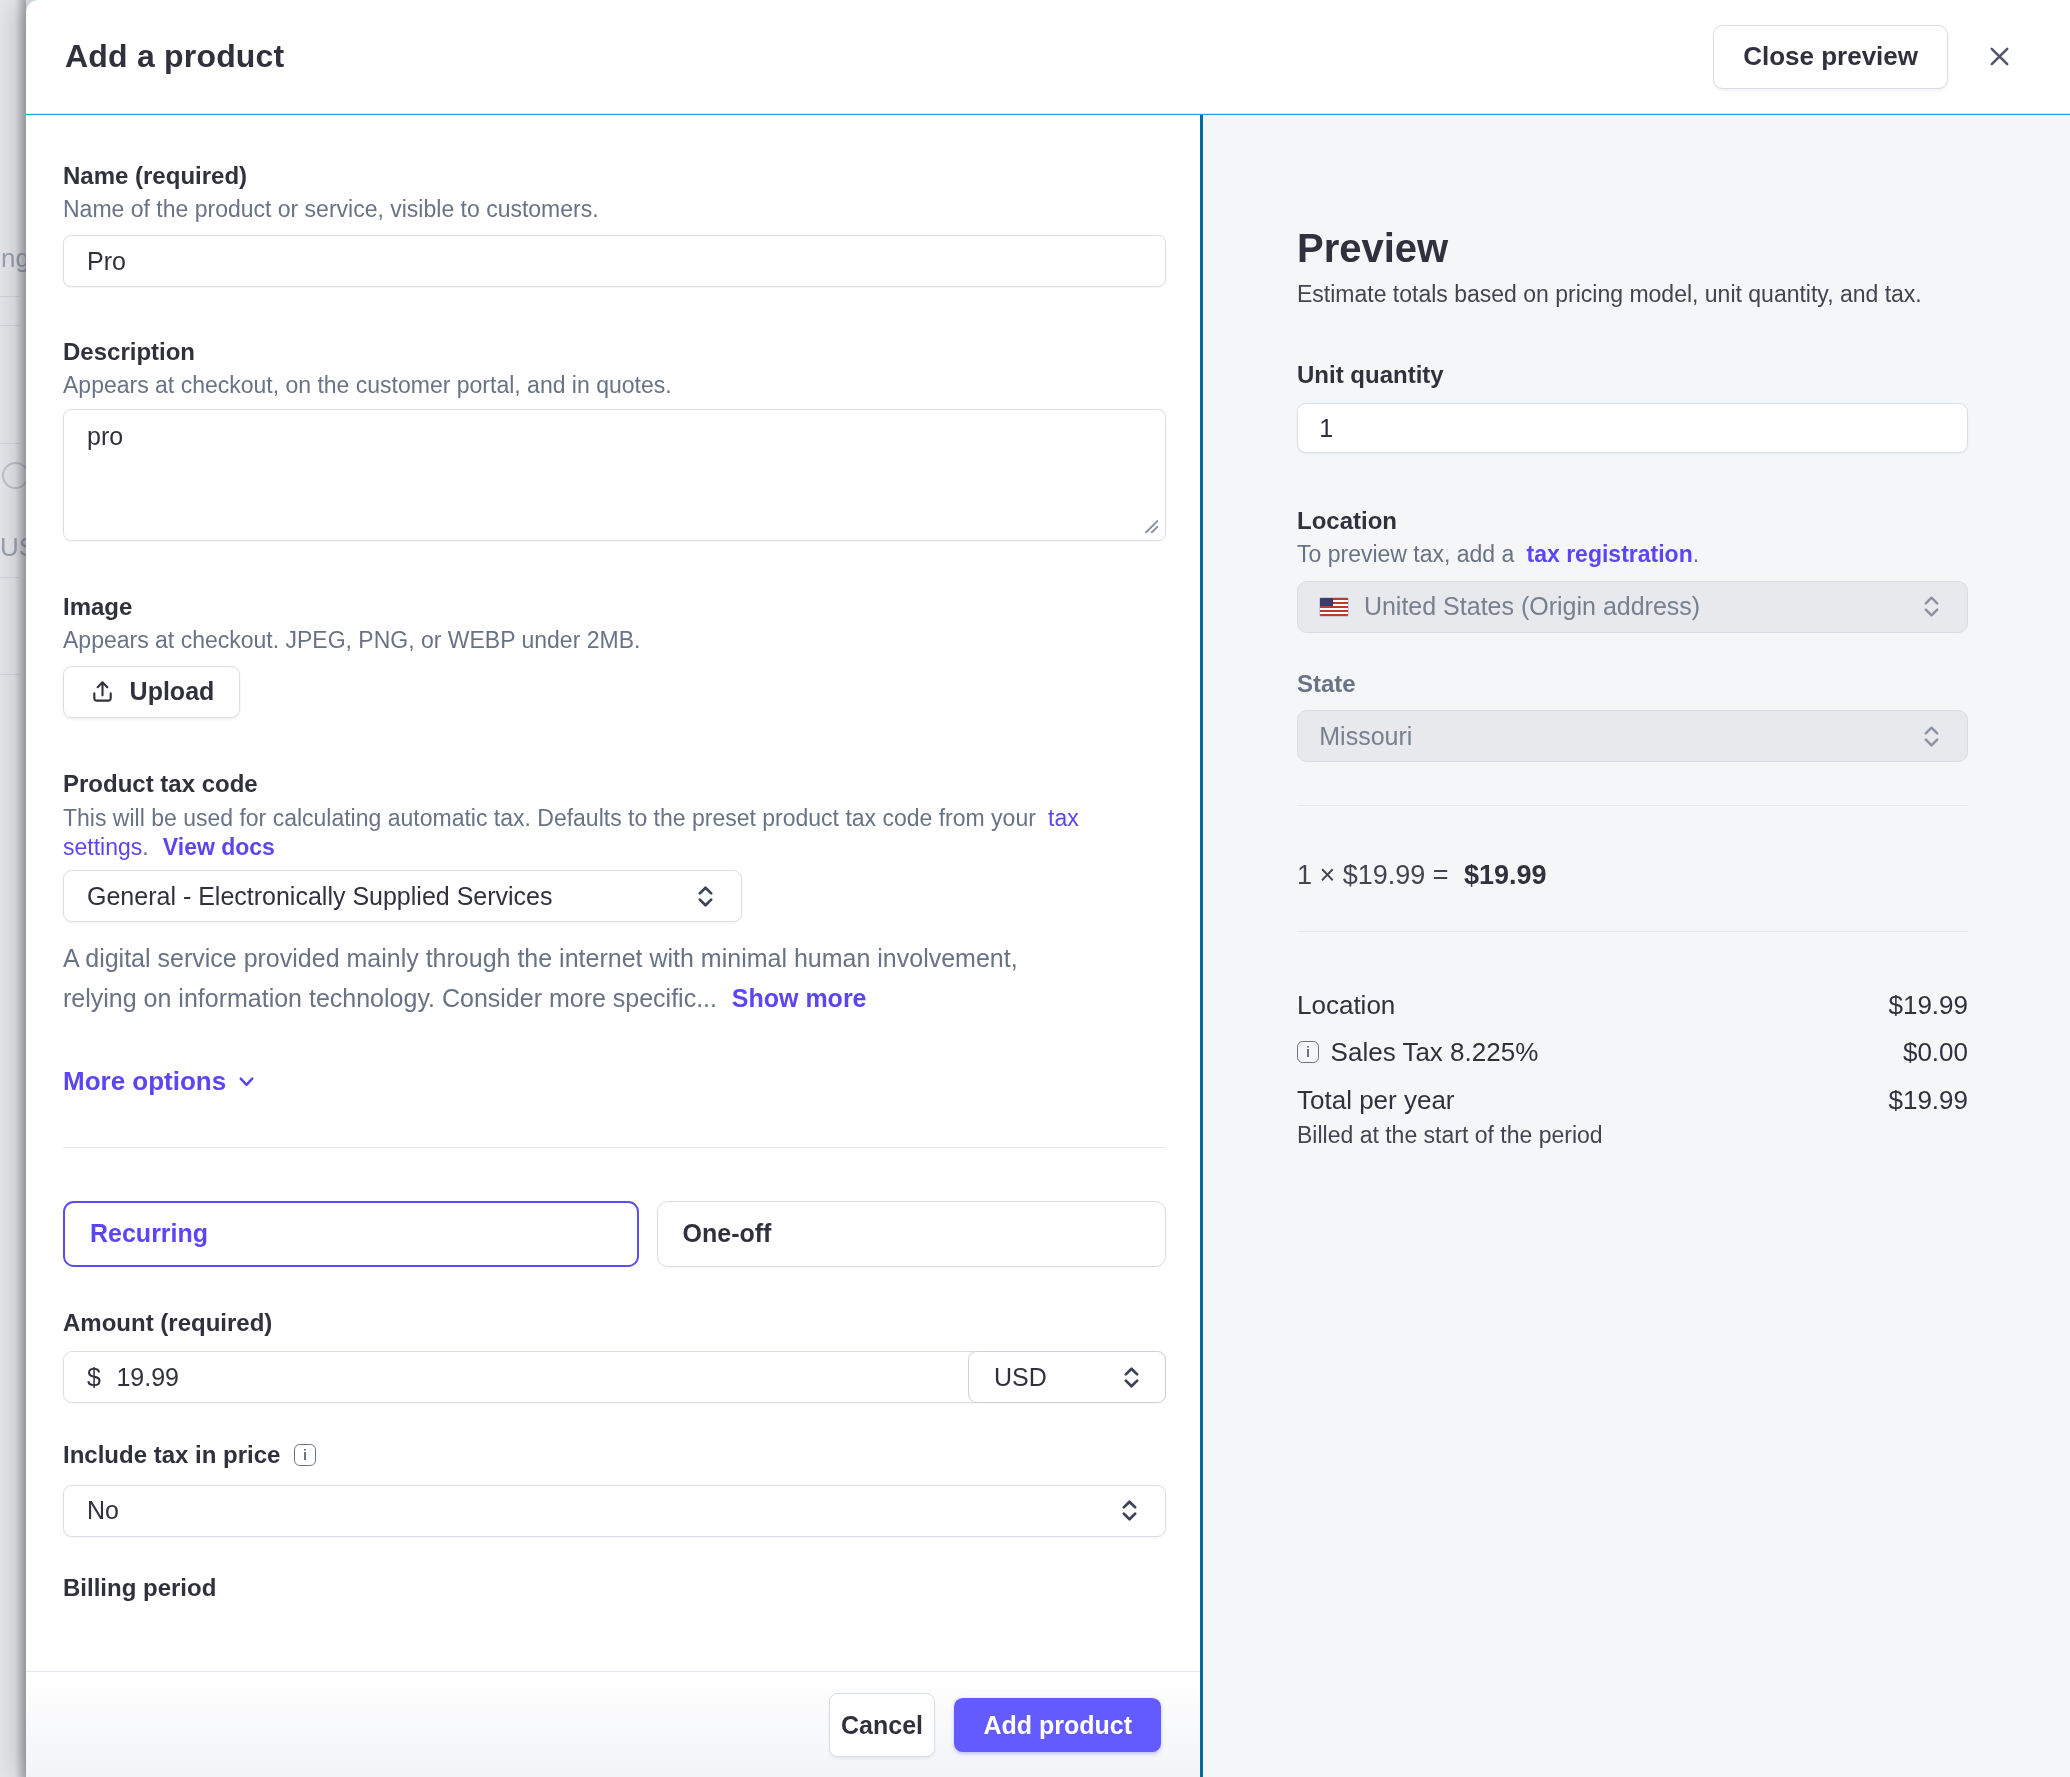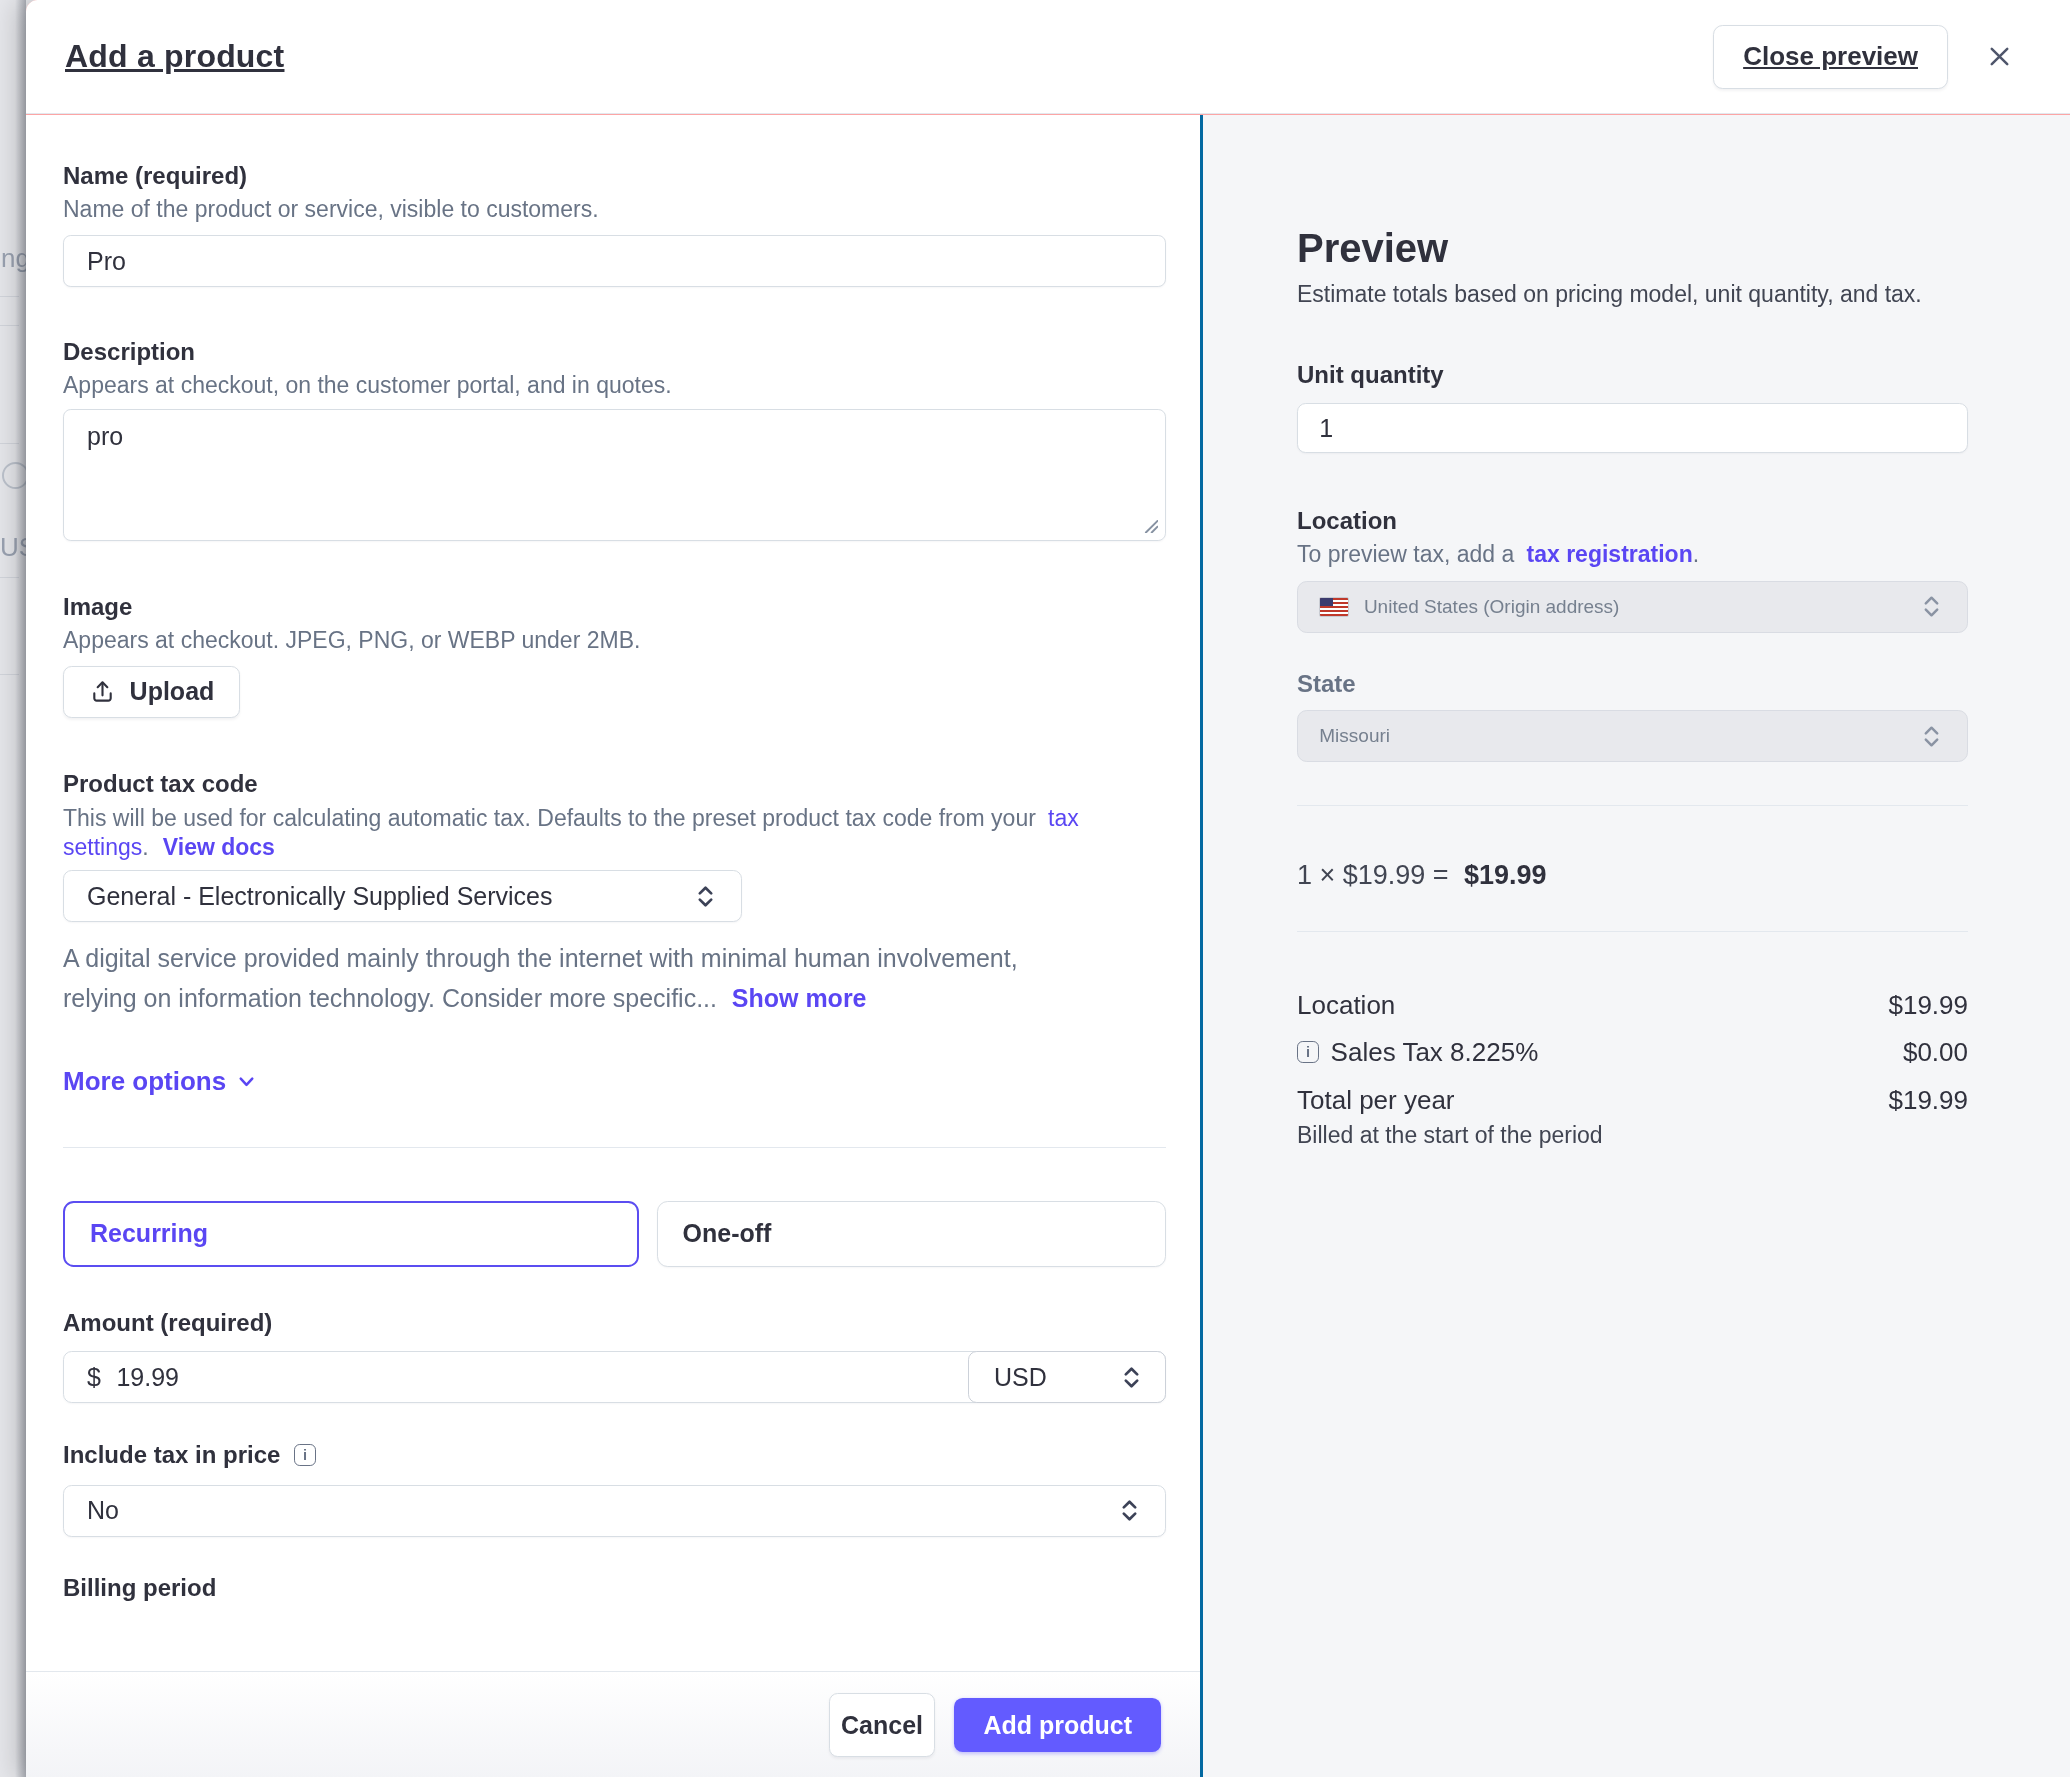--- a/index.html
+++ b/index.html
@@ -11,22 +11,22 @@
   }
   
   .backdrop-strip { position:absolute; left:0; top:0; width:26px; height:100%; background:#e6e7eb; overflow:hidden; }
   .strip-frag { position:absolute; color:#9aa2b1; font-size:26px; }
   .strip-line { position:absolute; left:0; width:19.4px; height:1px; background:#d2d5dc; }
   .strip-circle { position:absolute; left:1.9px; top:462px; width:27px; height:27px; border:2.9px solid #bcc2cc; border-radius:50%; }
   .strip-shadow { position:absolute; right:0; top:0; width:10.7px; height:100%;
     background:linear-gradient(to right, rgba(80,86,100,0), rgba(80,86,100,0.38)); }
 
   
-  .modal { position:absolute; left:26px; top:0; right:0; bottom:0; background:#fca5a5;
-    border-top-left-radius:11.6px; overflow:hidden; box-shadow:-9.7px 0 27px rgba(0,0,0,0.18);text-decoration:underline; }
+  .modal { position:absolute; left:26px; top:0; right:0; bottom:0; background:#0ea5e9;
+    border-top-left-radius:11.6px; overflow:hidden; box-shadow:-9.7px 0 27px rgba(0,0,0,0.18); }
   .modal-header { height:114px; border-bottom:1px solid #e3e8ee; display:flex; align-items:center;
     padding:0 41px 0 39px; background:#fff; }
   .modal-title { flex:1; font-size:32px; font-weight:bold; color:#30313d; letter-spacing:0.2px; }
   .btn { display:inline-flex; align-items:center; justify-content:center; background:#fff;
     border:1px solid #d8dee4; border-radius:9.7px; font-weight:bold; color:#30313d;
     box-shadow:0 1.9px 2.9px rgba(16,24,40,.05); cursor:pointer; }
   .close-preview-btn { height:64px; padding:0 29px; font-size:26px; margin-right:37px; }
   .x-btn { width:45px; height:45px; border:none; box-shadow:none; background:transparent; }
 
   .modal-body { position:absolute; top:115px; left:0; right:0; bottom:0; display:flex; }
@@ -109,21 +109,21 @@
   .pv-label { font-size:24px; font-weight:bold; color:#30313d; line-height:30px; }
   .pv-label.muted { color:#687385; }
   .pv-input { margin-top:13.6px; height:50px; border:1px solid #d8dee4; border-radius:8.7px; background:#fff;
     display:flex; align-items:center; padding:0 21.3px; box-shadow:0 1px 1.9px rgba(16,24,40,.04); }
   .pv-input input { border:none; outline:none; font-size:25px; color:#30313d; width:100%;
     font-family:"Liberation Sans", sans-serif; }
   .sec-unitqty { margin-top:52px; }
   .sec-location { margin-top:53px; }
   .pv-help { margin-top:3.9px; font-size:23px; color:#687385; line-height:29px; }
   .disabled-select { margin-top:11.6px; height:52px; background:#e8e9ed; border:1px solid #d9dce3;
-    border-radius:9.7px; display:flex; align-items:center; padding:0 21.3px 0 21.3px; font-size:19px;
+    border-radius:9.7px; display:flex; align-items:center; padding:0 21.3px 0 21.3px; font-size:25px;
     color:#76808f; }
   .disabled-select .grow { flex:1; }
   .sec-state { margin-top:36px; }
   .pv-divider { height:1px; background:#e3e8ee; }
   .pv-div1 { margin-top:43px; }
   .calc-line { margin-top:54px; font-size:27px; color:#414552; }
   .calc-line .result { font-weight:bold; color:#30313d; }
   .pv-div2 { margin-top:40px; }
   .totals { margin-top:58px; }
   .total-row { display:flex; align-items:center; justify-content:space-between; font-size:26px; color:#30313d; line-height:31px; }

